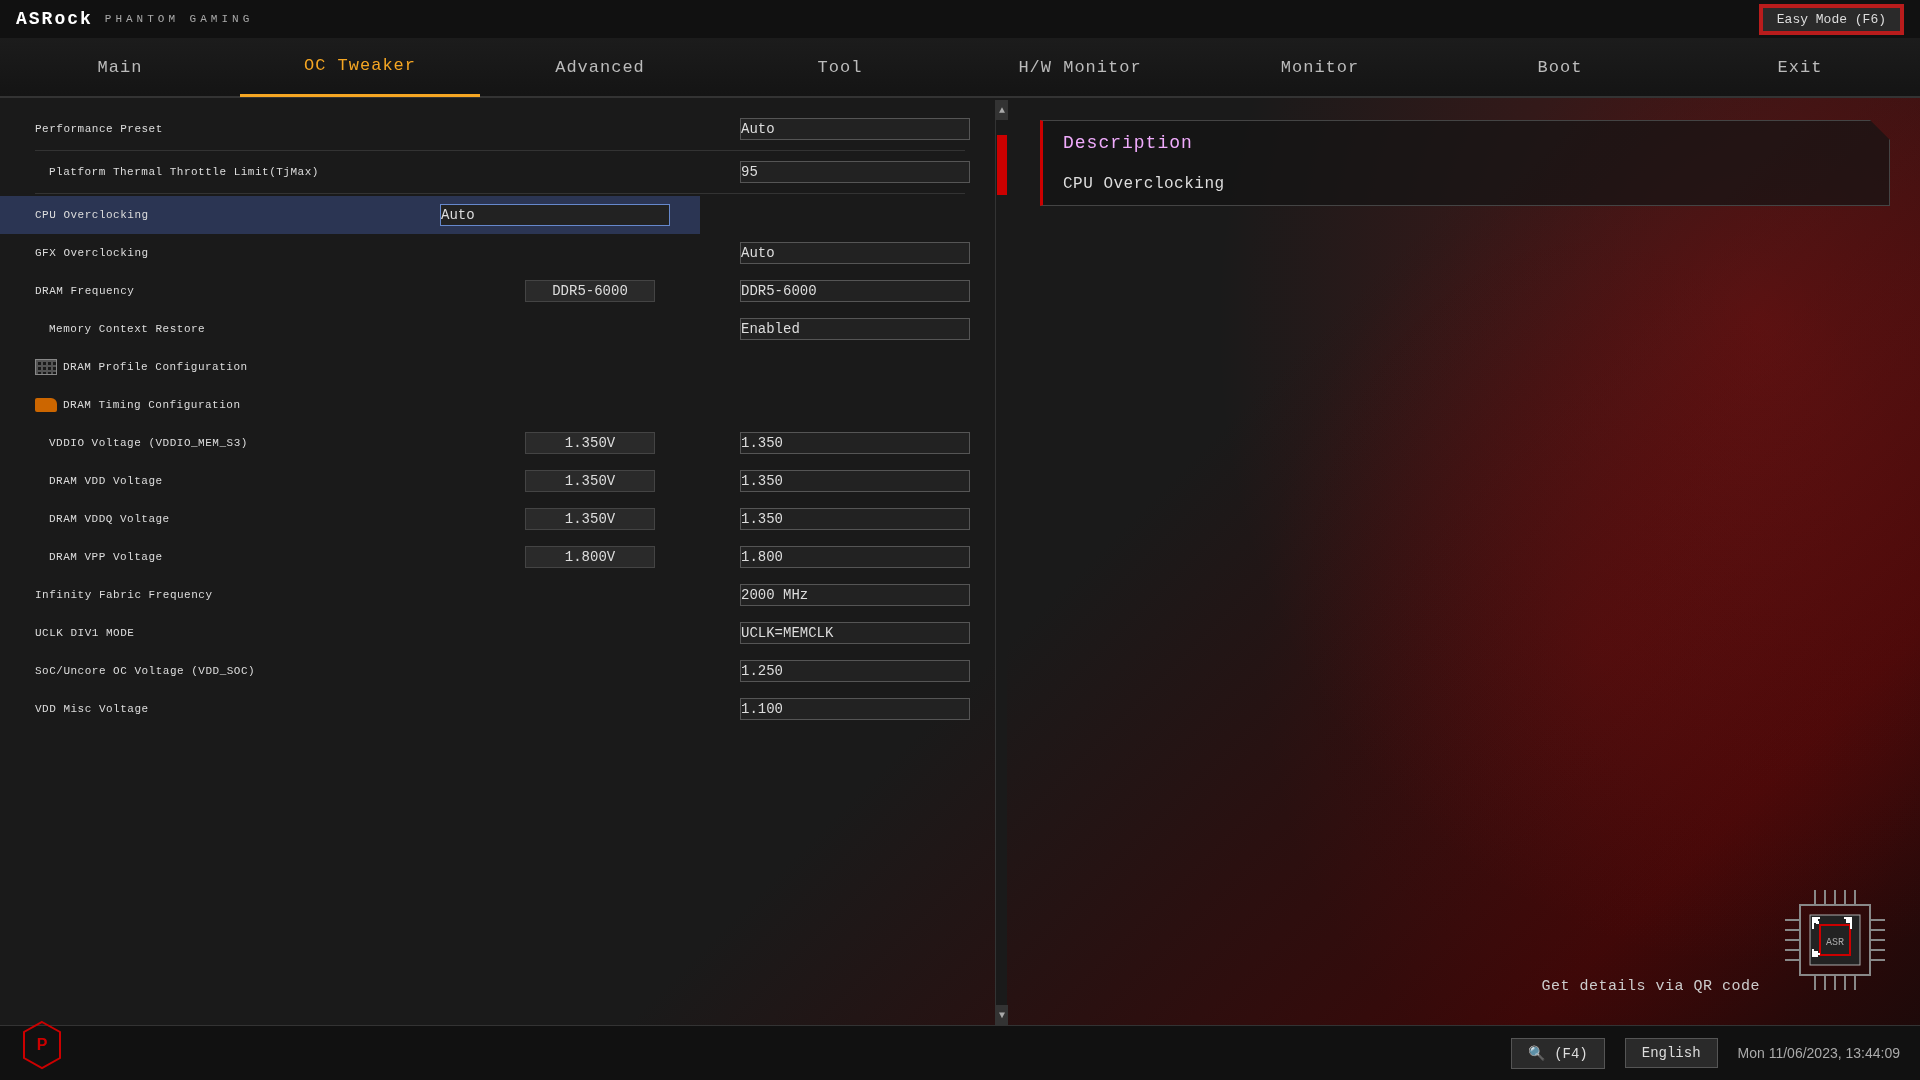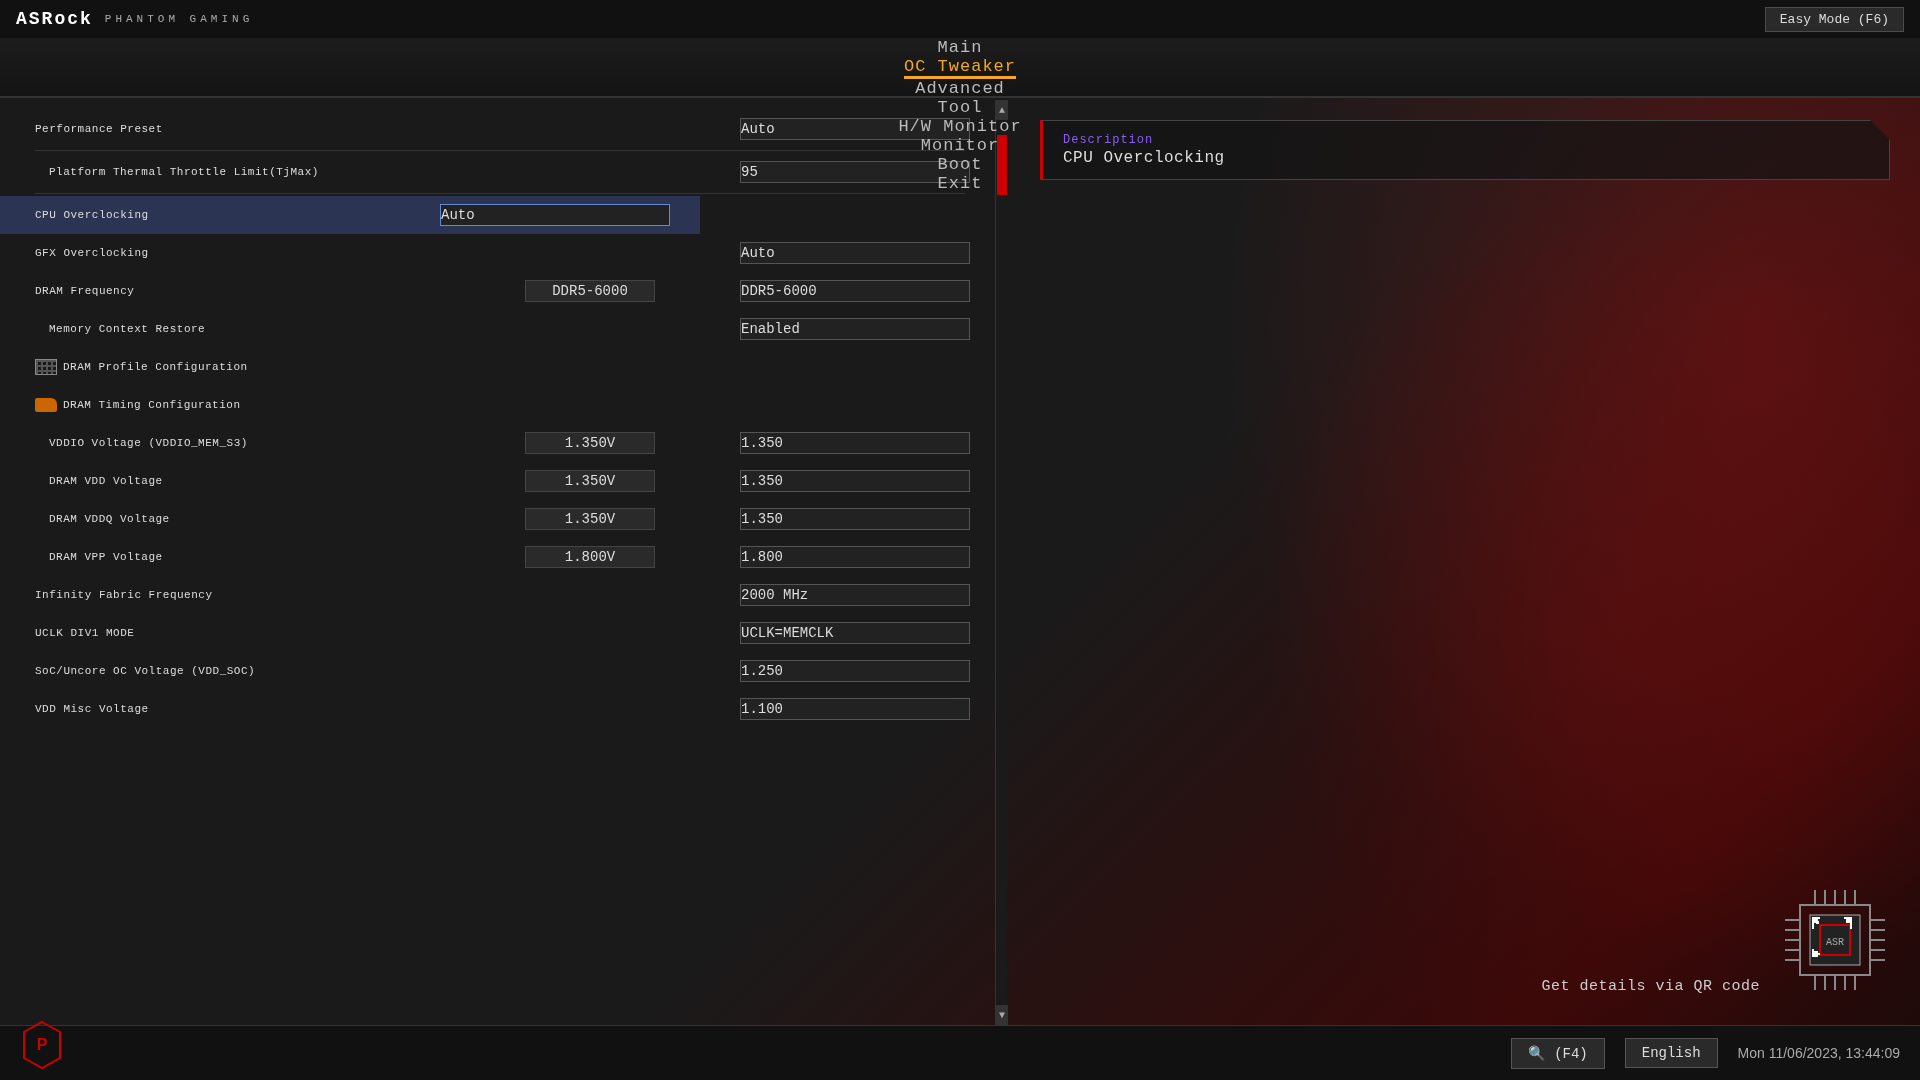--- a/index.html
+++ b/index.html
@@ -60,41 +60,40 @@
 
     .logo-sub {
       color: #aaa;
       font-size: 11px;
       letter-spacing: 4px;
       margin-left: 4px;
     }
 
     .easy-mode-btn {
       background: #2a2a2a;
-      border: 1px solid #b91c1c;
+      border: 4px solid #b91c1c;
       color: #ddd;
       padding: 4px 14px;
       font-size: 13px;
       cursor: pointer;
       font-family: 'Courier New', monospace;
     }
 
     
     .nav-bar {
       position: absolute;
       top: 38px;
       left: 0;
       width: 1920px;
       height: 60px;
       background: linear-gradient(to bottom, #1c1c1c, #141414);
       border-bottom: 2px solid #333;
       z-index: 10;
       display: flex;
       align-items: center;
-      flex-direction: column;
     }
 
     .nav-item {
       flex: 1;
       text-align: center;
       font-size: 17px;
       color: #bbb;
       cursor: pointer;
       height: 60px;
       display: flex;
@@ -232,24 +231,24 @@
       position: relative;
       background: rgba(20,20,20,0.7);
       border: 1px solid #444;
       border-left: 3px solid #cc0000;
       padding: 12px 20px;
       margin-bottom: 20px;
       clip-path: polygon(0 0, calc(100% - 20px) 0, 100% 20px, 100% 100%, 0 100%);
     }
 
     .desc-title {
-      font-size: 12px;
-      color: #8b5cf6;
+      font-size: 18px;
+      color: #f0abfc;
       letter-spacing: 1px;
-      margin-bottom: 2px;
+      margin-bottom: 22px;
     }
 
     .desc-content {
       font-size: 16px;
       color: #ddd;
       letter-spacing: 0.5px;
     }
 
     .qr-section {
       position: absolute;

